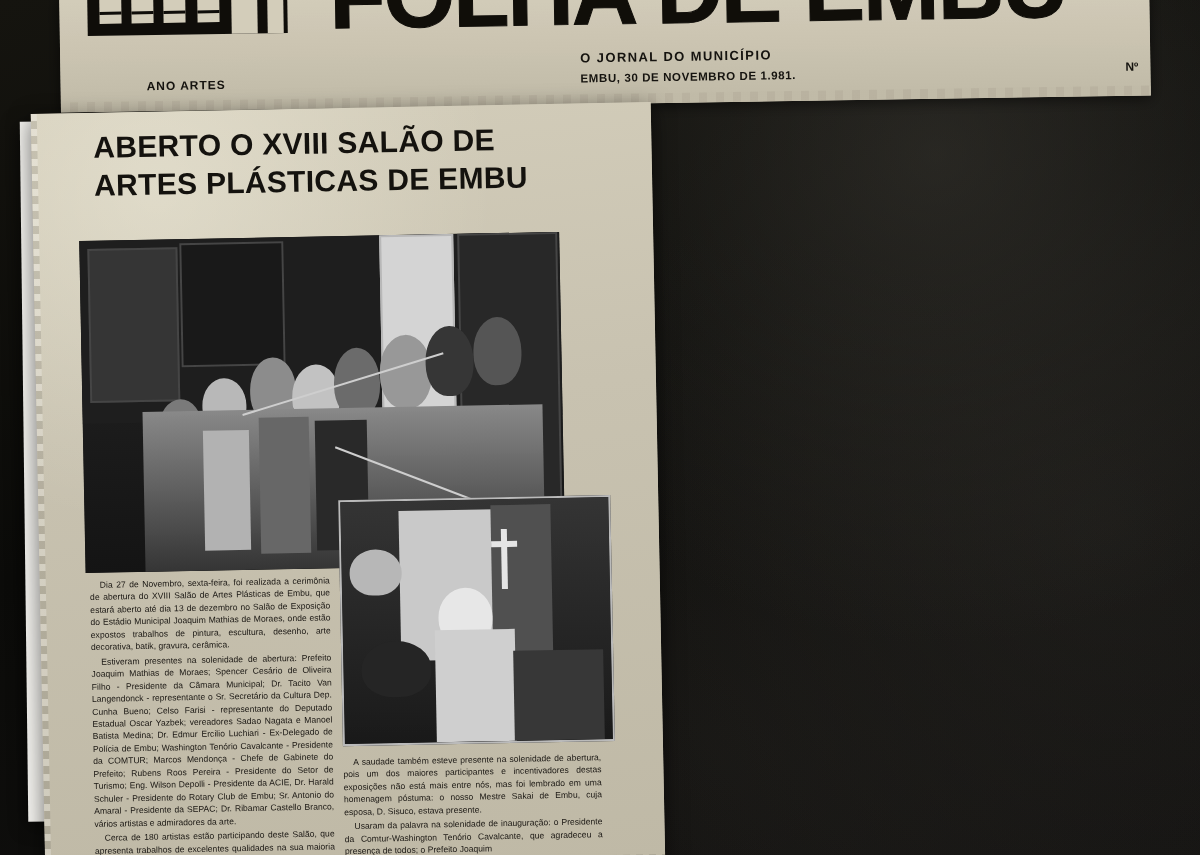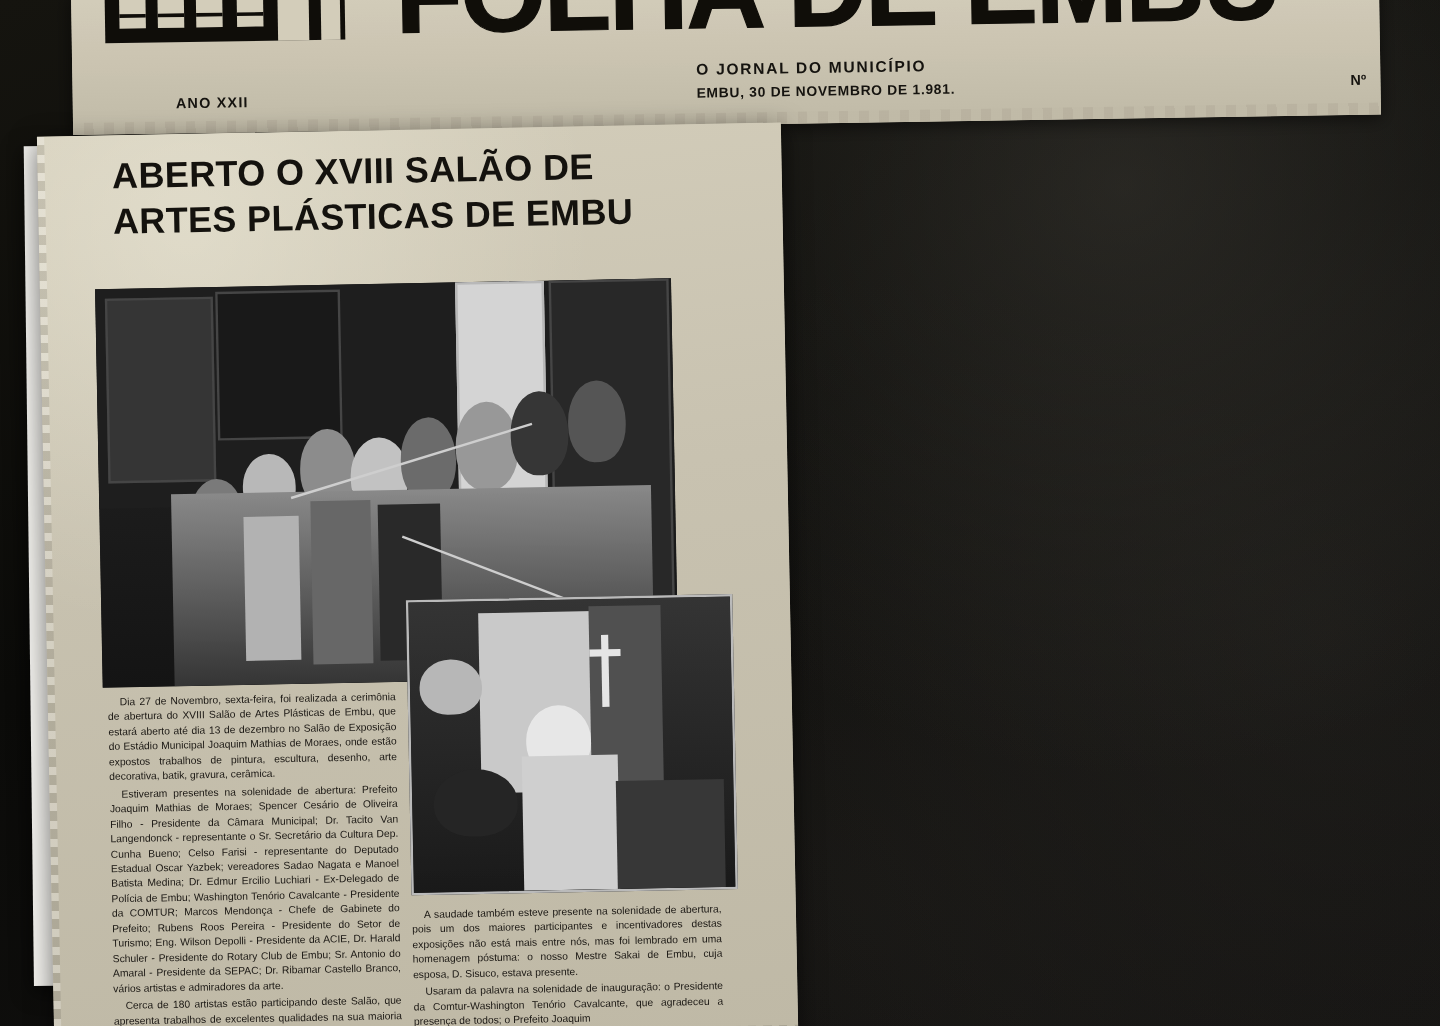--- a/index.html
+++ b/index.html
@@ -175,21 +175,21 @@
     <rect x="150" y="36" width="26" height="40" fill="#cfc9b7"></rect>
     <rect x="186" y="40" width="16" height="36" fill="#cfc9b7"></rect>
     <rect x="18" y="52" width="22" height="3" fill="#14120f"></rect>
     <rect x="50" y="52" width="22" height="3" fill="#14120f"></rect>
     <rect x="82" y="52" width="22" height="3" fill="#14120f"></rect>
     <rect x="116" y="52" width="22" height="3" fill="#14120f"></rect>
   </svg>
 
   <div class="mh-title">FOLHA DE EMBU</div>
   <div class="mh-sub">O JORNAL DO MUNICÍPIO</div>
-  <div class="mh-ano">ANO XXII</div>
+  <div class="mh-ano">ANO ARTES</div>
   <div class="mh-date">EMBU, 30 DE NOVEMBRO DE 1.981.</div>
   <div class="mh-no">Nº</div>
   <div class="mh-edge"></div>
 </div>
 
 <div class="clipping">
   <div class="paper-tone"></div>
   <div class="torn-left"></div>
 
   <div class="clip-headline">

